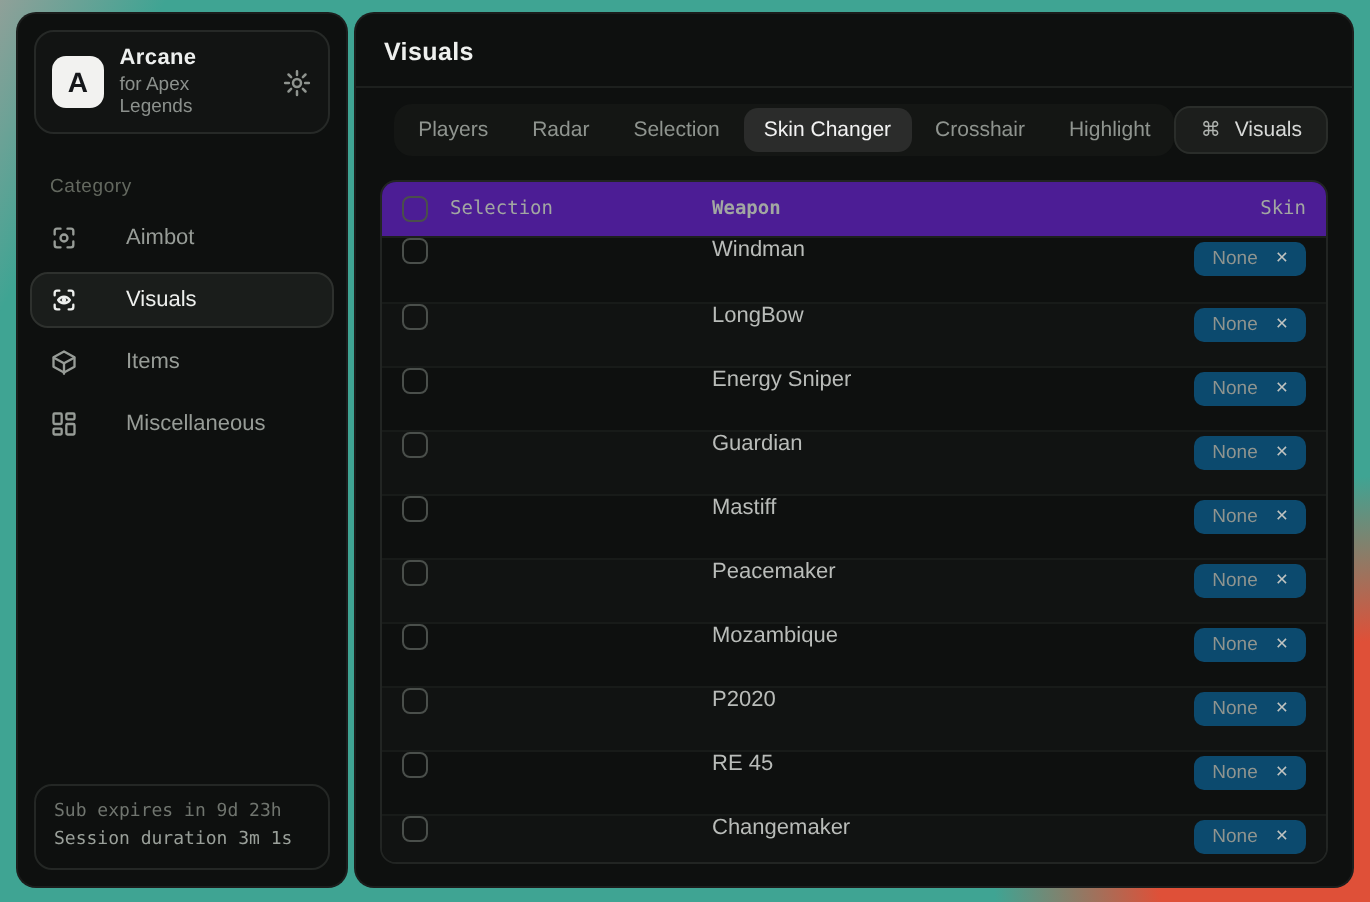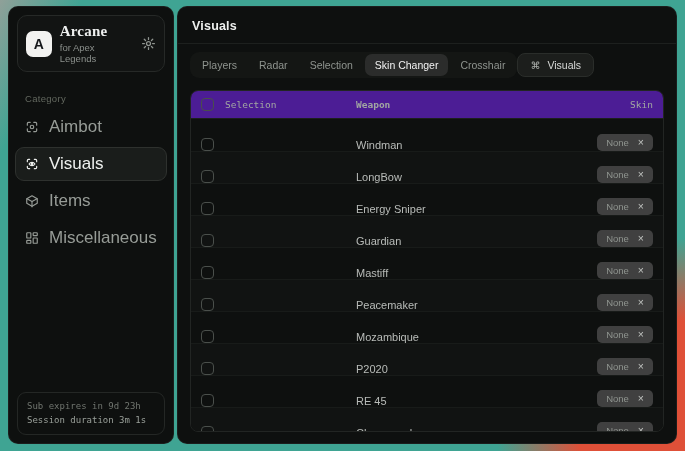--- a/index.html
+++ b/index.html
@@ -23,73 +23,73 @@
   .brand {
     margin:8px; padding:7px 8px; display:flex; align-items:center; gap:8px;
     border:1px solid #262927; border-radius:10px; background:#121413;
   }
   .logo {
     width:26px; height:26px; border-radius:7px; background:#f2f2f0; color:#15171a;
     display:flex; align-items:center; justify-content:center;
     font-weight:bold; font-size:14px;
   }
   .brand-meta { display:flex; flex-direction:column; gap:2px; }
-  .brand-name { font-size:15px; font-weight:bold; color:#edefee; letter-spacing:.2px;font-family:Liberation Serif, serif; }
+  .brand-name { font-size:11px; font-weight:bold; color:#edefee; letter-spacing:.2px; }
   .brand-sub  { font-size:9.5px; color:#8b908c; }
   .brand-gear { margin-left:auto; color:#8f948f; display:flex; cursor:pointer; }
   .category { margin:13px 16px 6px; font-size:9.5px; color:#63685f; letter-spacing:.3px; }
   .nav { display:flex; flex-direction:column; gap:3px; padding:0 6px; }
   .nav-item {
-    display:flex; align-items:center; gap:10px; padding:6px 9px;
-    font-size:17px; color:#979c97; border:1px solid transparent; border-radius:9px;
+    display:flex; align-items:center; gap:24px; padding:6px 9px;
+    font-size:11px; color:#979c97; border:1px solid transparent; border-radius:9px;
     cursor:pointer;
   }
   .nav-item.active { background:#1a1d1b; border-color:#2e312e; color:#eef0ee; }
   .nav-item svg { width:14px; height:14px; flex:0 0 auto; }
   .side-footer {
     margin:auto 8px 8px; border:1px solid #242725; border-radius:9px; padding:7px 9px;
     font-family:"DejaVu Sans Mono", monospace; font-size:9px; line-height:1.5;
   }
   .sf-line1 { color:#70756f; }
   .sf-line2 { color:#9aa09a; }
   
   .main { left:177px; width:500px; display:flex; flex-direction:column; }
   .main-header { padding:12px 14px 10px; border-bottom:1px solid #1d201e; }
   .main-title { font-size:12.5px; font-weight:bold; color:#eef0ee; letter-spacing:.2px; }
-  .toolbar { display:flex; align-items:center; justify-content:flex-start; padding:8px 12px 0; }
+  .toolbar { display:flex; align-items:center; justify-content:flex-end; padding:8px 12px 0; }
   .tab-group { display:flex; align-items:center; background:#141614; border-radius:9px; padding:2px; gap:2px; }
   .tab { padding:5px 10px; font-size:10.5px; color:#8f948f; border-radius:7px; white-space:nowrap; cursor:pointer; }
   .tab.active { background:#2b2c2b; color:#f2f2f2; }
   .search-btn {
     display:flex; align-items:center; gap:7px; background:#1c1e1c; border:1px solid #2a2d2a;
     border-radius:8px; padding:5px 12px; font-size:10.5px; color:#d8dad8; cursor:pointer;
   }
   .search-glyph { font-size:10px; color:#aeb2ae; }
   .table {
     margin:12px 12px 11px; border:1px solid #222523; border-radius:8px;
     overflow:hidden; background:#0e100f;
   }
   .thead {
     display:flex; align-items:center; height:28px; padding:0 10px;
     font-family:"DejaVu Sans Mono", monospace; font-size:9.5px; color:#a2a7a2;
     background:#4c1d95; border-bottom:1px solid #1c1f1d;
   }
-  .trow { display:flex; align-items:flex-end; height:32px; padding:0 10px; border-top:1px solid #181b19; }
+  .trow { display:flex; align-items:flex-start; height:32px; padding:0 10px; border-top:1px solid #181b19; }
   .trow:first-child { border-top:none; }
   .trow:nth-child(even) { background:#111312; }
   .col-sel { display:flex; align-items:center; gap:11px; flex:0 0 155px; }
   .col-weapon { flex:1 1 auto; font-size:11px; color:#b9bcb9; }
   .thead .col-weapon { font-size:9.5px; color:#a2a7a2;font-weight:bold; }
   .col-skin { flex:0 0 auto; margin-left:auto; }
   .checkbox {
     width:13px; height:13px; border:1.5px solid #4a4f4b; border-radius:4px;
     background:transparent; cursor:pointer; flex:0 0 auto;
   }
   .pill {
-    display:inline-flex; align-items:center; gap:9px; background:#404040;
+    display:inline-flex; align-items:center; gap:9px; background:#0c4a6e;
     border-radius:5px; padding:3px 9px; cursor:pointer;
   }
   .pill-label { font-size:9.5px; color:#8f948f; }
   .pill-x { font-size:10.5px; color:#c0c3c0; line-height:1; cursor:pointer; }
 </style>
 </head>
 <body>
 
 <div class="panel sidebar">
   <div class="brand">
@@ -162,20 +162,21 @@
     <div class="main-title">Visuals</div>
   </div>
 
   <div class="toolbar">
     <div class="tab-group">
       <div class="tab">Players</div>
       <div class="tab">Radar</div>
       <div class="tab">Selection</div>
       <div class="tab active">Skin Changer</div>
       <div class="tab">Crosshair</div>
+      <div class="tab">Highlight</div>
     </div>
     <div class="search-btn">
       <span class="search-glyph">⌘</span>
       <span>Visuals</span>
     </div>
   </div>
 
   <div class="table">
     <div class="thead">
       <div class="col-sel">

